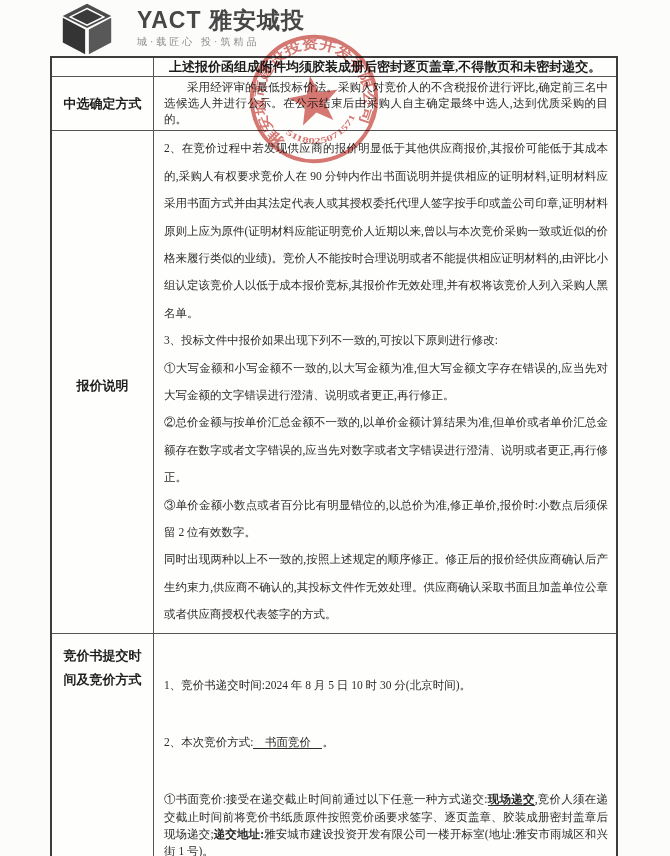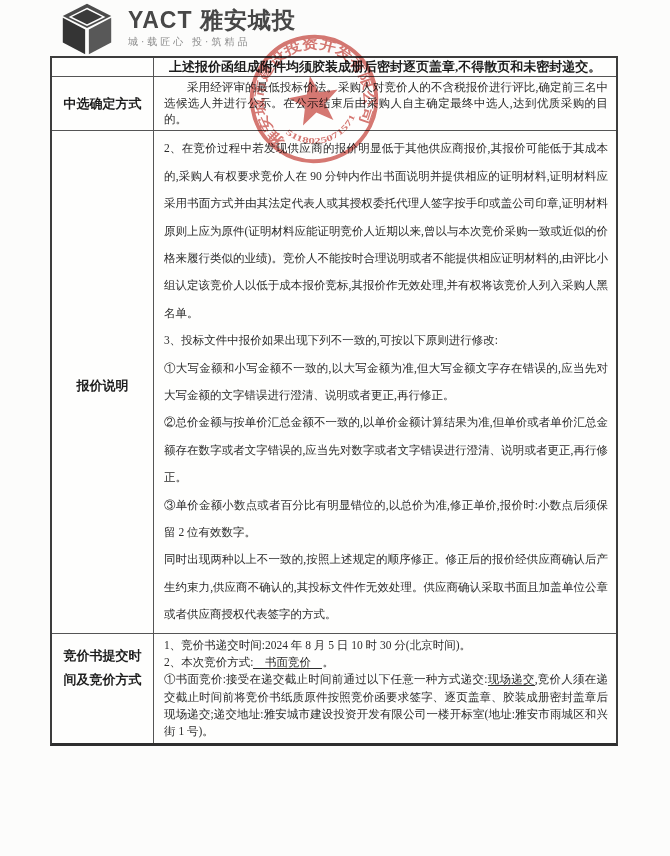--- a/index.html
+++ b/index.html
@@ -11,21 +11,21 @@
   .page{
     position:relative;width:670px;height:856px;overflow:hidden;
     background:#fcfcfb;
   }
   
   .brand{
     position:absolute;left:58px;top:2px;
     display:flex;align-items:flex-start;
   }
   .cube{width:58px;height:54px;flex:0 0 58px;}
-  .brand-text{margin-left:12px;padding-top:6px;
+  .brand-text{margin-left:21px;padding-top:6px;
     font-family:"Liberation Sans","DejaVu Sans",sans-serif;}
   .brand-title{
     font-size:23px;font-weight:bold;color:#474747;letter-spacing:1px;line-height:24px;
   }
   .brand-tagline{
     margin-top:3px;font-size:10px;color:#8d8d8d;letter-spacing:3px;
   }
   
   .tbl{
     position:absolute;left:50px;top:56px;width:564px;
@@ -55,23 +55,23 @@
   .row-note .content{
     font-weight:bold;text-align:center;font-size:13px;color:#1c1c1c;
     padding:1px 4px;
   }
   .row-note .content p{line-height:16px;}
   .row-selection .content{padding:3px 8px 3px 10px;}
   .row-selection .content p{line-height:15.8px;text-indent:2em;}
   .row-pricing .content{padding:4px 8px 4px 10px;}
   .row-pricing .content p{line-height:27.4px;}
   .row-submission .content{padding:3px 8px 3px 10px;}
-  .row-submission .content p{line-height:17.3px;}
+  .row-submission .content p{line-height:17.3px;margin-top:40px;}
   .u{border-bottom:1px solid #2f2f2f;white-space:pre;}
-  .b{font-weight:normal;}
+  .b{font-weight:bold;}
   
   .seal{
     position:absolute;left:246px;top:31px;width:136px;height:136px;
     transform:rotate(-10deg);
     opacity:.82;mix-blend-mode:multiply;
     pointer-events:none;
   }
 </style>
 </head>
 <body>

